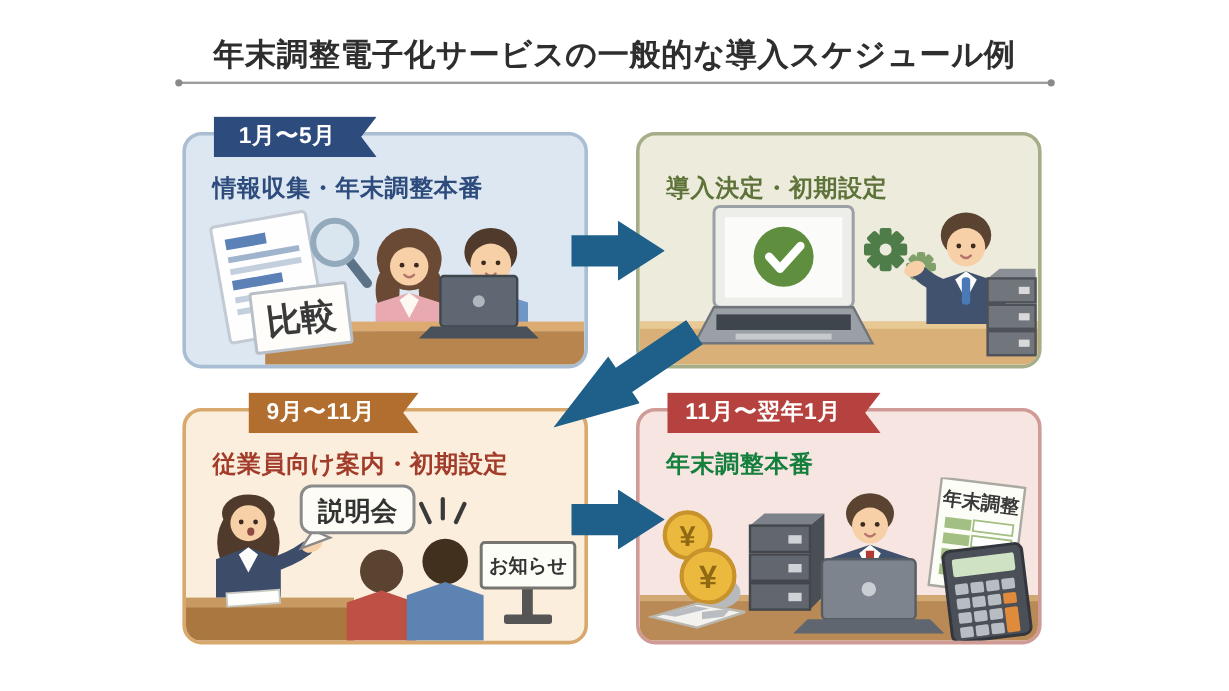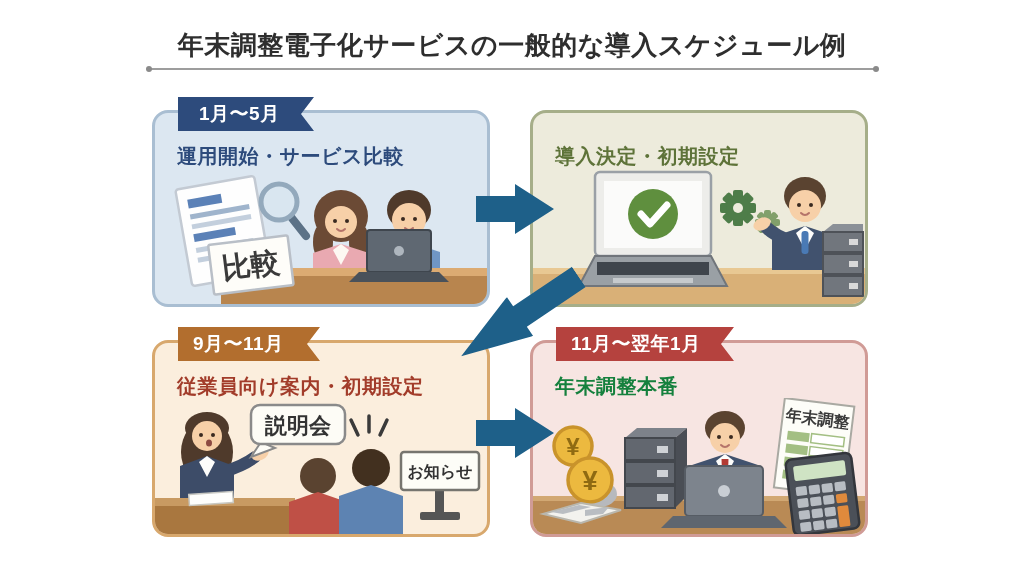--- a/index.html
+++ b/index.html
@@ -26,21 +26,21 @@
   #panel3{left:152px;top:340px;background:#fbeedd;border-color:#d8a86d;}
   #panel4{left:530px;top:340px;background:#f7e5e2;border-color:#d09b96;}
   .ribbon{
     position:absolute;top:-16px;left:23px;height:34px;line-height:34px;
     color:#fff;font-size:19px;font-weight:bold;padding-left:15px;box-sizing:border-box;
     clip-path:polygon(0 0,100% 0,calc(100% - 13px) 50%,100% 100%,0 100%);
     z-index:3;letter-spacing:.5px;
   }
   #panel1 .ribbon{width:136px;background:#2d4b7c;padding-left:21px;}
   #panel2 .ribbon{width:136px;background:#68793f;}
-  #panel3 .ribbon{width:142px;background:#b26e2e;}
+  #panel3 .ribbon{width:142px;background:#b26e2e;margin-left:29px;}
   #panel4 .ribbon{width:178px;background:#b5423e;}
   .heading{
     position:absolute;top:30px;left:22px;font-size:20px;font-weight:bold;letter-spacing:.5px;
   }
   #panel1 .heading{color:#2d4b7c;}
   #panel2 .heading{color:#5e7339;font-family:Liberation Mono, monospace;}
   #panel3 .heading{color:#a23c2a;}
   #panel4 .heading{color:#15803d;}
   .illu{position:absolute;left:0;bottom:0;width:332px;height:136px;}
   
@@ -58,21 +58,21 @@
 
 <div class="title">年末調整電子化サービスの一般的な導入スケジュール例</div>
 <div class="divider">
   <span class="dot l"></span>
   <span class="dot r"></span>
 </div>
 
 <div class="panel" id="panel1">
   <div class="ribbon">1月〜5月</div>
   <div class="inner">
-    <div class="heading">運用開始・サービス比較</div>
+    <div class="heading">情報収集・年末調整本番</div>
     <svg class="illu" viewBox="0 0 332 136">
 
       <g transform="rotate(-10 68 62)">
         <rect x="28" y="14" width="80" height="98" rx="3" fill="#fefefe" stroke="#c3cad3" stroke-width="2.5"></rect>
         <rect x="38" y="26" width="34" height="9" fill="#5b81b7"></rect>
         <rect x="38" y="41" width="60" height="5" fill="#9fb4cc"></rect>
         <rect x="38" y="51" width="60" height="5" fill="#c3cfdd"></rect>
         <rect x="38" y="61" width="42" height="8" fill="#5b81b7"></rect>
         <rect x="38" y="75" width="58" height="5" fill="#c3cfdd"></rect>
         <rect x="38" y="85" width="50" height="5" fill="#c3cfdd"></rect>

